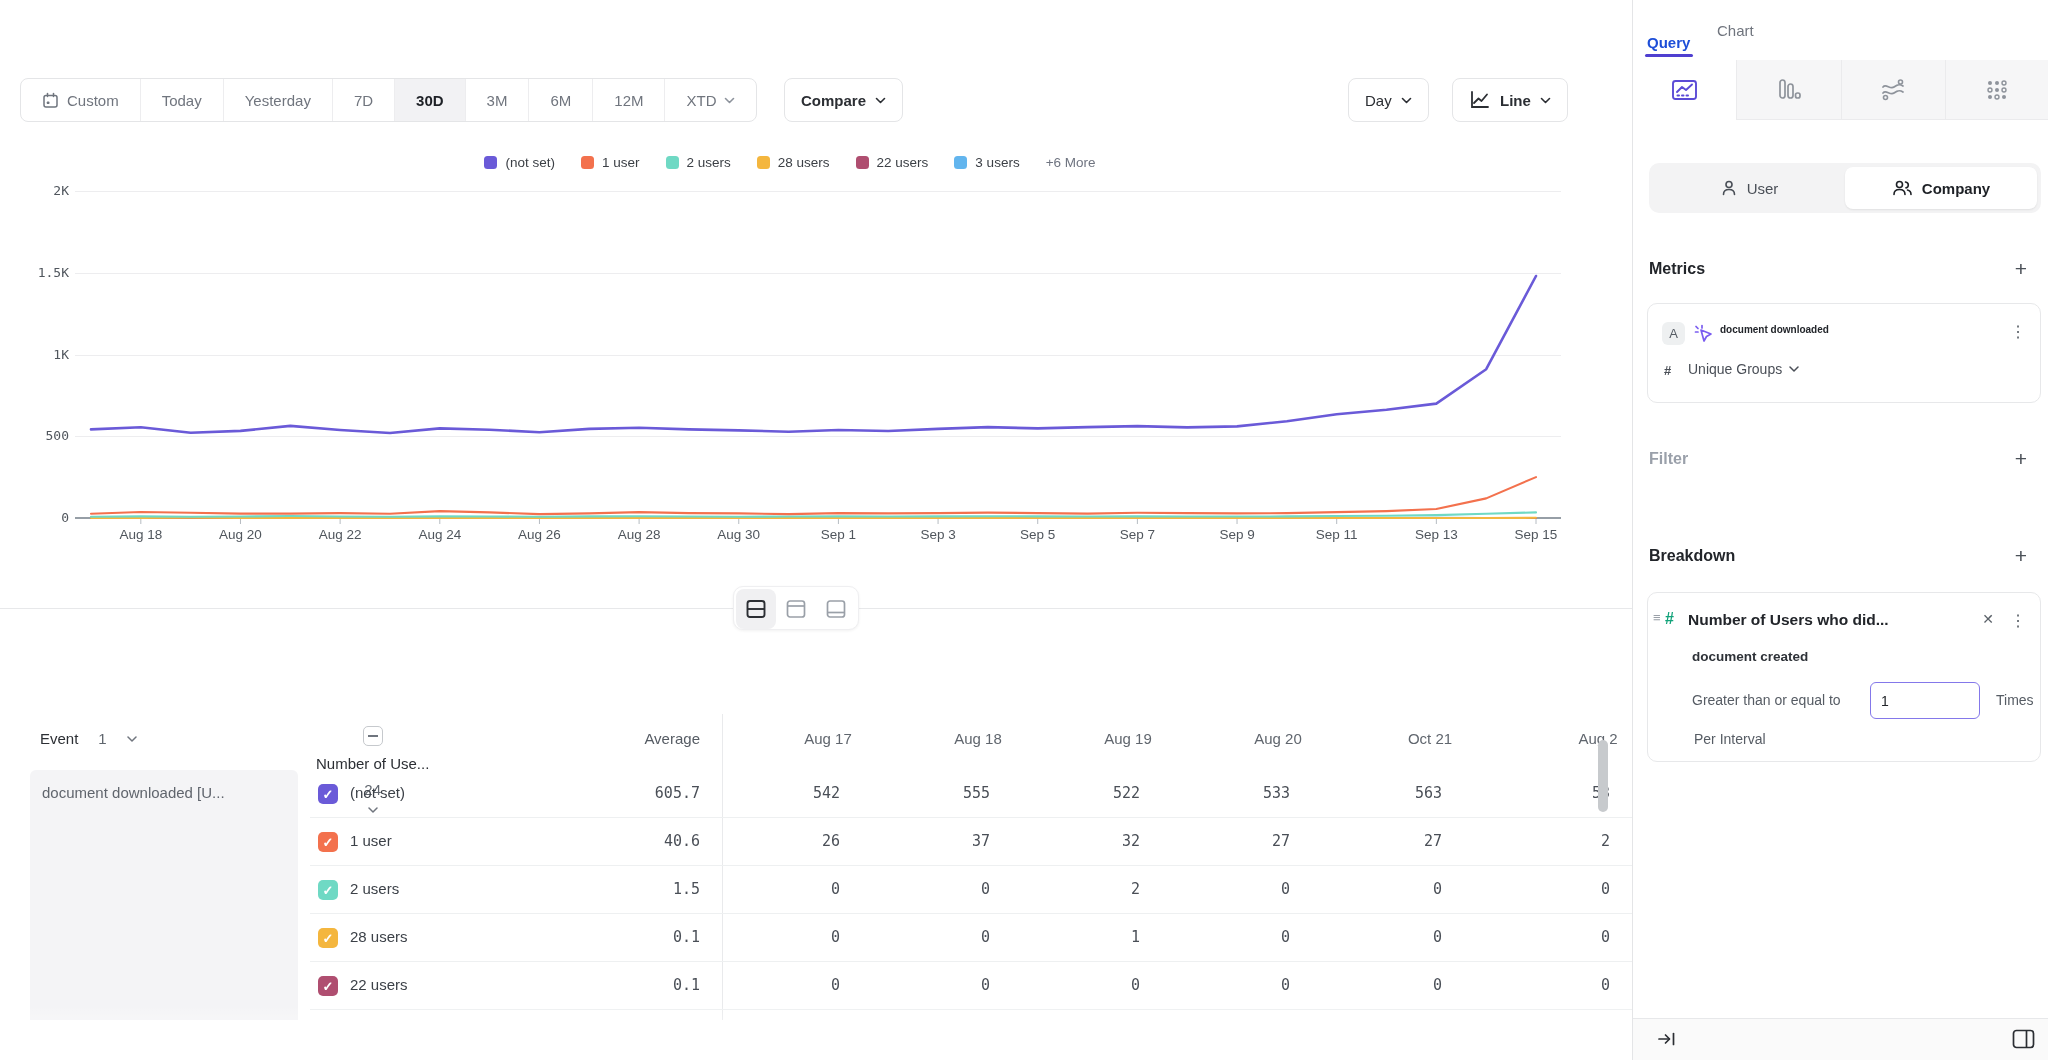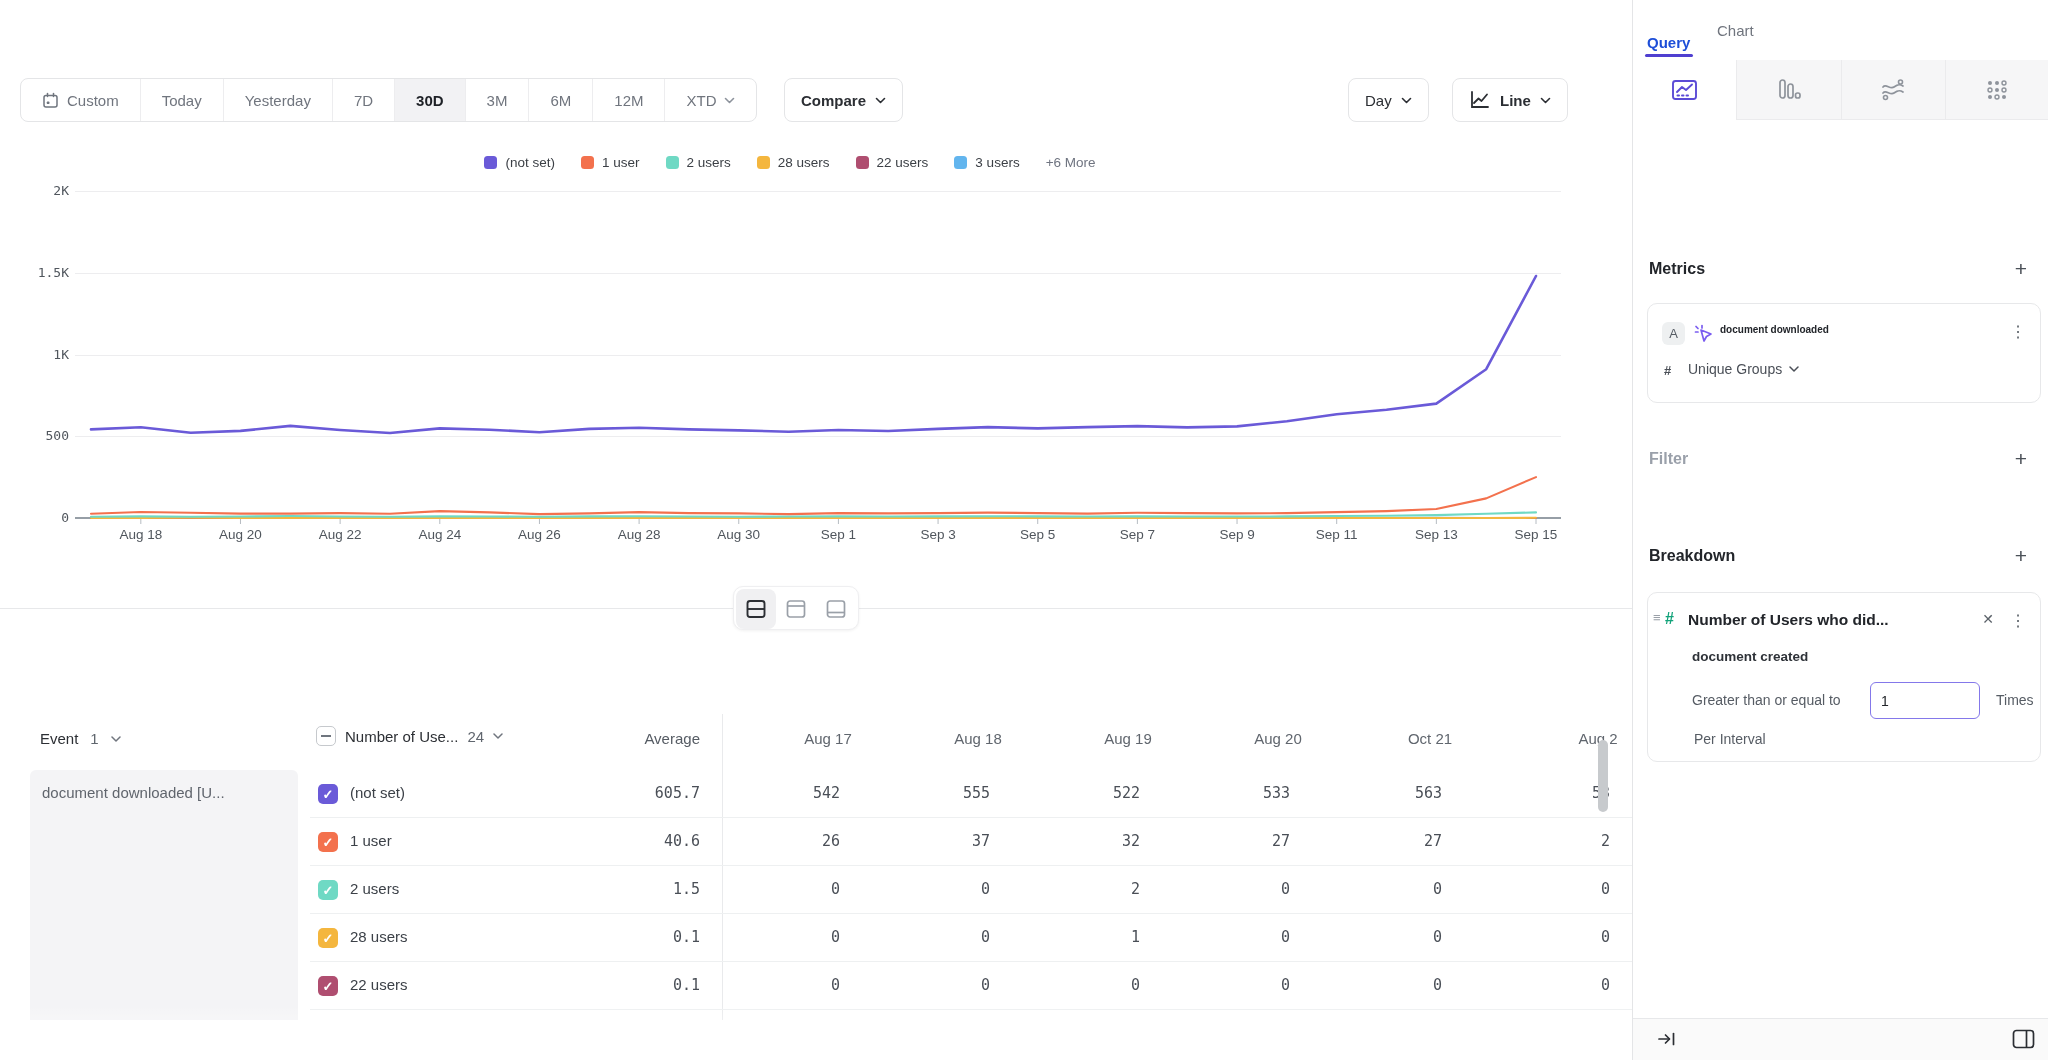--- a/index.html
+++ b/index.html
@@ -49,23 +49,23 @@
 
   
   #search-box { position:absolute; left:37px; top:660px; width:390px; height:44px;
     background:#f4f4f6; border-radius:8px; display:flex; align-items:center; gap:12px; padding:0 16px; }
   #search-input { border:none; outline:none; background:transparent; font-size:15px;
     color:#2b2e33; width:300px; font-family:"Liberation Sans", sans-serif; }
   #search-input::placeholder { color:#8d939c; }
 
   
   .th { font-size:15px; color:#60666e; }
-  #event-header { position:absolute; left:40px; top:730px; display:flex; align-items:center; gap:12px; }
+  #event-header { position:absolute; left:40px; top:730px; display:flex; align-items:center; gap:20px; }
   #event-header .dark, #group-header .dark { color:#2c2f34; }
-  #group-header { position:absolute; left:316px; top:726px; display:flex; align-items:center; gap:9px; }
+  #group-header { position:absolute; left:316px; top:726px; display:flex; align-items:center; gap:9px;flex-direction:column; }
   #minus-checkbox { width:20px; height:20px; border:1.5px solid #c6c9cd; border-radius:5px;
     background:#fff; display:flex; align-items:center; justify-content:center; }
   #minus-checkbox i { display:block; width:10px; height:2px; background:#6f757e; }
   #average-header { position:absolute; left:560px; top:730px; width:140px; text-align:right; color:#565c64; }
   .date-header { position:absolute; top:730px; width:140px; text-align:center; }
   #col-divider { position:absolute; left:722px; top:714px; width:1px; height:341px; background:#e9eaec; }
   #event-cell { position:absolute; left:30px; top:770px; width:268px; height:290px;
     background:#f4f4f6; border-radius:6px; }
   #event-cell span { position:absolute; left:12px; top:14px; font-size:15px; color:#60656d; white-space:nowrap; }
   .trow { position:absolute; left:310px; width:1322px; height:48px; border-bottom:1px solid #eef0f1; }
@@ -451,20 +451,38 @@
         <circle cx="6" cy="13" r="2" fill="none" stroke="#8e939b" stroke-width="1.4"></circle>
           <circle cx="13" cy="13" r="2" fill="#8e939b"></circle>
           <circle cx="20" cy="13" r="2" fill="none" stroke="#8e939b" stroke-width="1.4"></circle>
         <circle cx="6" cy="20" r="2" fill="#8e939b"></circle>
           <circle cx="13" cy="20" r="2" fill="none" stroke="#8e939b" stroke-width="1.4"></circle>
           <circle cx="20" cy="20" r="2" fill="#8e939b"></circle>
       </svg>
     </div>
   </div>
 
+  <div id="scope-toggle">
+    <div class="scope-seg">
+      <svg width="18" height="18" viewBox="0 0 18 18">
+        <circle cx="9" cy="5.5" r="3" fill="none" stroke="#4a4f57" stroke-width="1.6"></circle>
+        <path d="M3.5 15.5 c0-3.2 2.4-5 5.5-5 s5.5 1.8 5.5 5" fill="none" stroke="#4a4f57" stroke-width="1.6" stroke-linecap="round"></path>
+      </svg>
+      <span>User</span>
+    </div>
+    <div class="scope-seg sel">
+      <svg width="21" height="18" viewBox="0 0 21 18">
+        <circle cx="7.5" cy="5.5" r="3" fill="none" stroke="#1e2126" stroke-width="1.6"></circle>
+        <path d="M2 15.5 c0-3.2 2.4-5 5.5-5 s5.5 1.8 5.5 5" fill="none" stroke="#1e2126" stroke-width="1.6" stroke-linecap="round"></path>
+        <path d="M13.5 3 c1.8 0.3 2.8 1.3 2.8 3 0 1.6-1 2.6-2.3 2.9" fill="none" stroke="#1e2126" stroke-width="1.6" stroke-linecap="round"></path>
+        <path d="M15.5 11 c2.2 0.5 3.5 2 3.5 4.5" fill="none" stroke="#1e2126" stroke-width="1.6" stroke-linecap="round"></path>
+      </svg>
+      <span>Company</span>
+    </div>
+  </div>
 
   <div class="sec-heading" style="top:260px">Metrics</div>
   <div class="plus" style="top:257px">+</div>
 
   <div class="card" id="metric-card">
     <div id="metric-badge">A</div>
     <svg width="21" height="21" viewBox="0 0 21 21" style="position:absolute;left:45px;top:19px">
       <path d="M8 7 L18 11 L13.5 13.5 L11 18 Z" fill="none" stroke="#7a5cf0" stroke-width="1.7" stroke-linejoin="round"></path>
       <line x1="3" y1="3.5" x2="5" y2="5.5" stroke="#7a5cf0" stroke-width="1.7" stroke-linecap="round"></line>
       <line x1="2.5" y1="9" x2="5" y2="9" stroke="#7a5cf0" stroke-width="1.7" stroke-linecap="round"></line>

